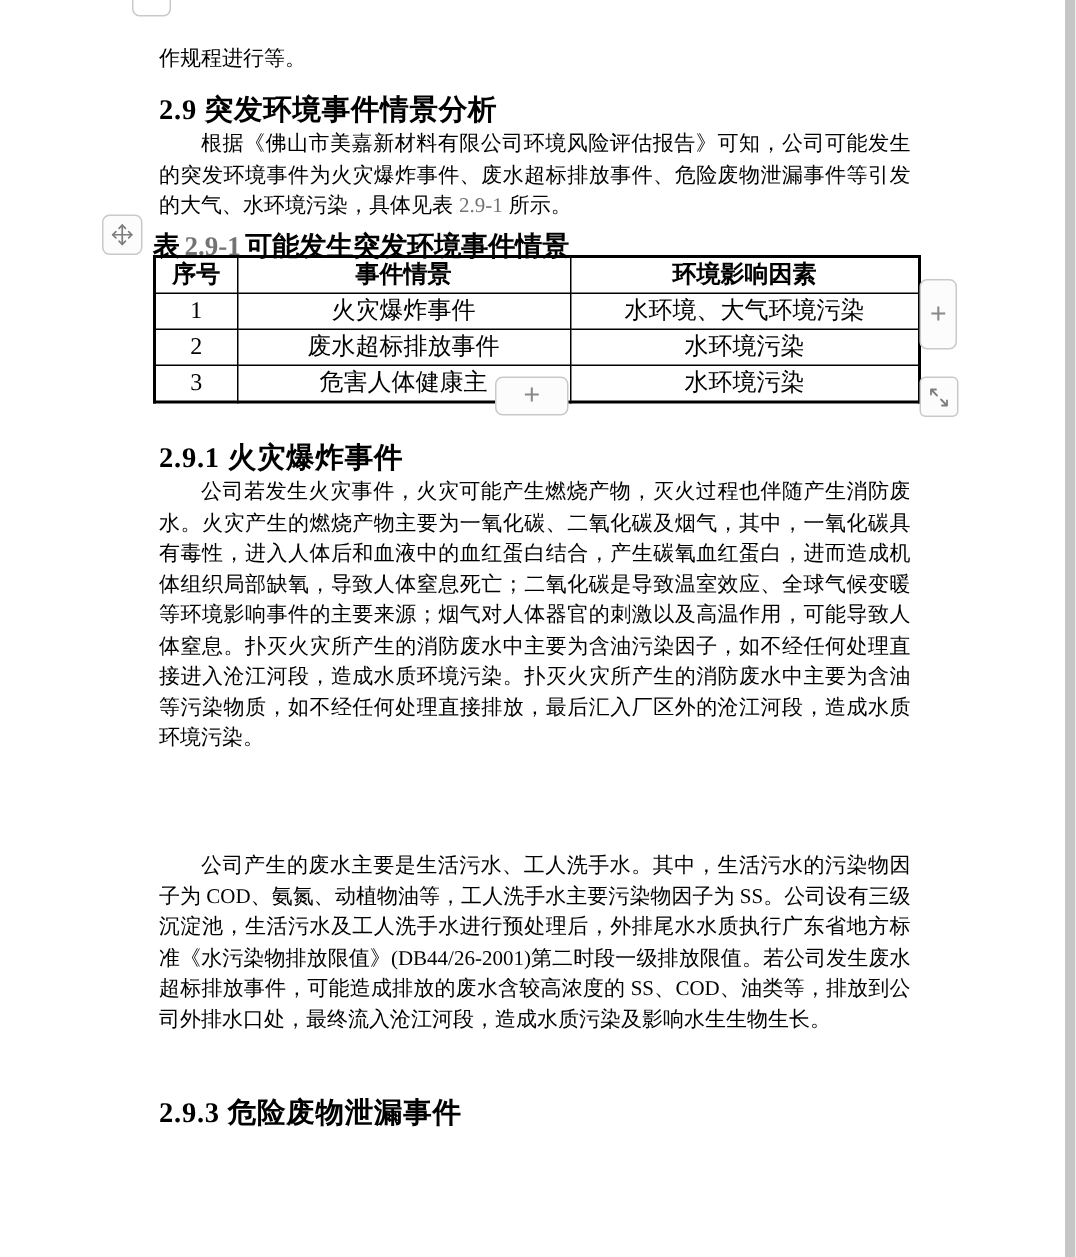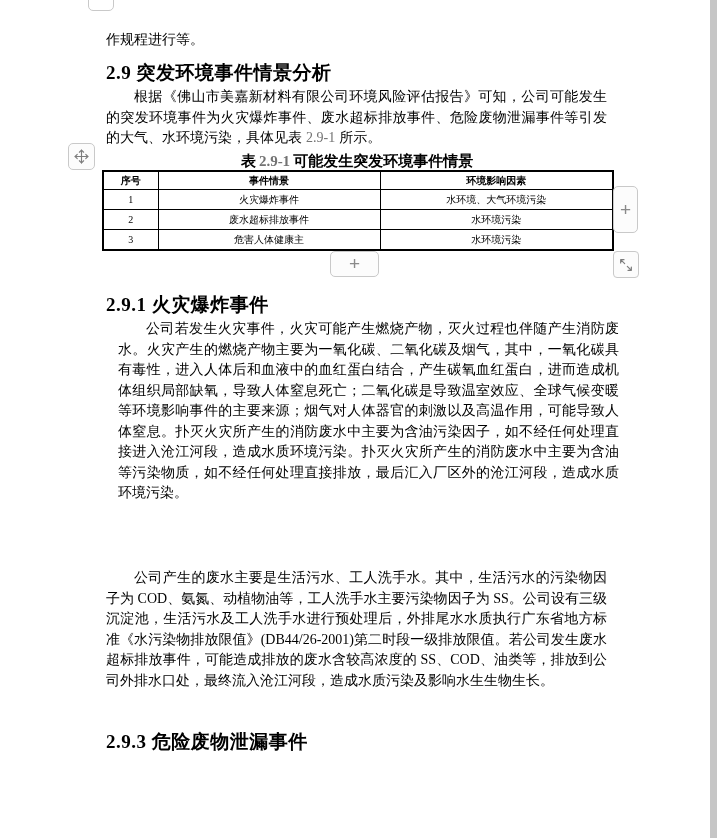--- a/index.html
+++ b/index.html
@@ -14,33 +14,33 @@
 
   .heading{position:absolute;left:106px;font-size:19px;font-weight:bold;letter-spacing:0.5px;white-space:nowrap;margin-top:16px;}
   #h29{top:44px;}
   #h291{top:276px;}
   #h292{top:526px;}
   #h293{top:713px;text-align:center;}
 
   .para{position:absolute;left:106px;width:501px;font-size:14px;line-height:20.5px;
         text-align:justify;text-indent:28px;}
   #p-intro{top:87px;}
-  #p291{top:319px;margin-left:12px;}
+  #p291{top:319px;}
   #p292{top:568px;}
   #p293{top:755px;}
 
   .ref{color:#737373;margin:0 4px;}
 
-  .tbl-caption{position:absolute;left:102px;top:152px;width:510px;text-align:center;
-               font-size:15px;font-weight:bold;}
+  .tbl-caption{position:absolute;left:102px;top:152px;width:510px;text-align:left;
+               font-size:18px;font-weight:bold;}
   .tbl-caption .ref{margin:0 3px;}
 
   table.env{position:absolute;left:102px;top:170px;width:510px;border-collapse:collapse;
             table-layout:fixed;border:2px solid #000;}
-  table.env th,table.env td{border:1px solid #000;font-size:10px;text-align:center;
+  table.env th,table.env td{border:1px solid #000;font-size:16px;text-align:center;
             padding:1px 2px;overflow:hidden;white-space:nowrap;}
   table.env th{height:15px;font-weight:bold;}
   table.env td{height:17px;font-weight:normal;}
   col.c1{width:55px;} col.c2{width:222px;} col.c3{width:233px;}
 
   .ctl{position:absolute;box-sizing:border-box;background:#fcfcfc;border:1px solid #c9c9c9;
        border-radius:5px;display:flex;align-items:center;justify-content:center;
        color:#8a8a8a;cursor:pointer;}
   .ctl svg{display:block;}
   #move-handle{left:68px;top:143px;width:27px;height:27px;}

